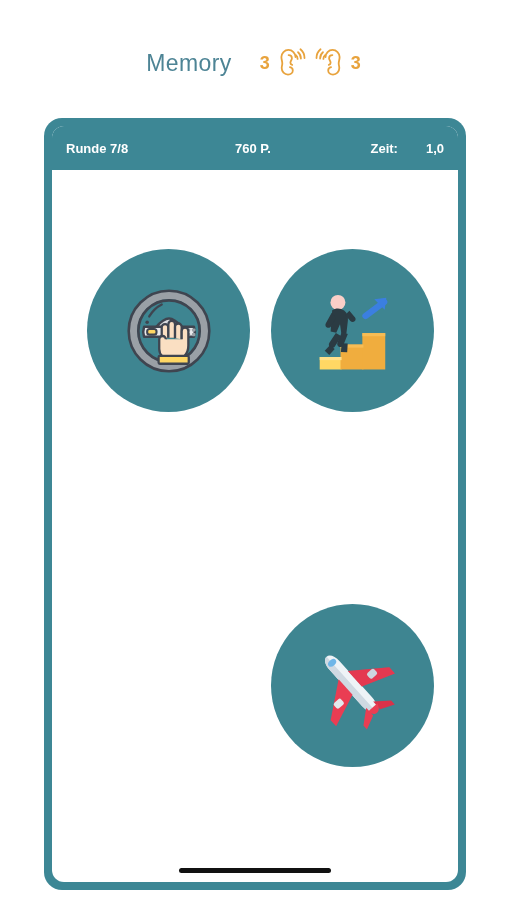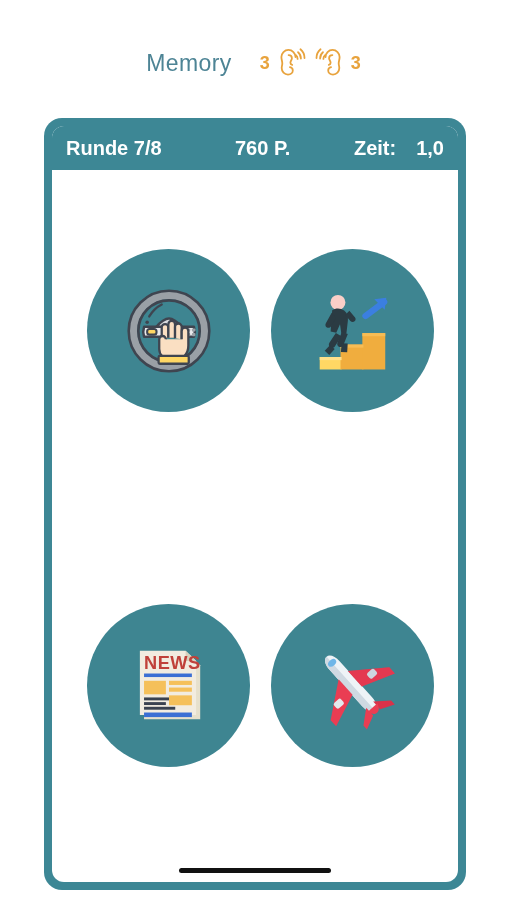--- a/index.html
+++ b/index.html
@@ -45,25 +45,25 @@
     background:#ffffff;
     border-radius:12px;
     overflow:hidden;
   }
 
   
   .status-bar{
     position:absolute; left:0; top:0; width:100%; height:44px;
     background:#3d8795;
     display:flex; align-items:center;
-    color:#ffffff; font-size:20px; font-weight:600;
+    color:#ffffff; font-size:13px; font-weight:600;
   }
   .status-round{ position:absolute; left:14px; }
   .status-points{ position:absolute; left:183px; }
-  .status-time{ position:absolute; right:14px; display:flex; gap:20px; }
+  .status-time{ position:absolute; right:14px; display:flex; gap:28px; }
 
   
   .card-grid{
     position:absolute; left:0; top:44px;
     width:100%; height:calc(100% - 44px);
   }
   .card{
     position:absolute;
     width:163px; height:163px;
     border-radius:50%;
@@ -179,39 +179,20 @@
           <path d="M39.5 50.5l-4.5 10.8c-.6 1.6.2 3.4 1.8 4 1.6.6 3.4-.2 4-1.8l4.2-10.6z" fill="#2b3b43"></path>
           <path d="M33.5 52l-6.2 9.4c-1 1.5-.6 3.4.9 4.4 1.5 1 3.4.6 4.3-.9l6.4-9.8z" fill="#2b3b43"></path>
           <path d="M27.8 63.6l-5 5.4 4.4 4 5.2-5.6z" fill="#2b3b43"></path>
           <path d="M39 61.8l-.6 8.4 6 .3.5-8.4z" fill="#2b3b43"></path>
           <path d="M62 35.5L80 22" stroke="#3b7fe0" stroke-width="6" stroke-linecap="round" fill="none"></path>
           <path d="M70.5 19.5l11.5-1.5-1.5 11.5z" fill="#3b7fe0"></path>
         </svg>
         </span>
       </div>
 
-      <div class="card pos-2">
-        <span>
-        <svg viewBox="0 0 100 100">
-          <path d="M26 20h44l10 10v52H26z" fill="#e6e0cc"></path>
-          <path d="M22 16h44l10 10v52H22z" fill="#f2ece0"></path>
-          <path d="M66 16l10 10H66z" fill="#d8d2be"></path>
-          <text x="26" y="34" font-family="'Liberation Sans',sans-serif" font-size="17.5" font-weight="bold" fill="#c0413a" letter-spacing="0.5">NEWS</text>
-          <rect x="26" y="38" width="46" height="3.4" fill="#3b6fd4"></rect>
-          <rect x="26" y="45" width="21" height="13" fill="#f5c05a"></rect>
-          <rect x="50" y="45" width="22" height="4" fill="#f5c05a"></rect>
-          <rect x="50" y="51.5" width="22" height="4" fill="#f5c05a"></rect>
-          <rect x="26" y="61" width="30" height="2.8" fill="#3a4250"></rect>
-          <rect x="26" y="65.5" width="21" height="2.8" fill="#3a4250"></rect>
-          <rect x="50" y="59" width="22" height="9.5" fill="#f5c05a"></rect>
-          <rect x="26" y="70" width="30" height="2.8" fill="#3a4250"></rect>
-          <rect x="26" y="75.5" width="46" height="4.4" fill="#3b6fd4"></rect>
-        </svg>
-        </span>
-      </div>
 
       <div class="card pos-3">
         <span>
         <svg viewBox="0 0 100 100">
           <g transform="rotate(-42 50 50)">
             <path d="M50 12c3.6 0 6.4 4.6 6.4 12v46c0 7-2.8 12-6.4 12s-6.4-5-6.4-12V24c0-7.4 2.8-12 6.4-12z" fill="#eef3f7"></path>
             <path d="M50 12c-3.6 0-6.4 4.6-6.4 12v46c0 7 2.8 12 6.4 12z" fill="#cfd9e2"></path>
             <path d="M44 36L12 60v8l32-12z" fill="#ea3d53"></path>
             <path d="M56 36l32 24v8L56 56z" fill="#ea3d53"></path>
             <path d="M56 36l32 24v8L56 56z" fill="#d9324a" opacity=".35"></path>

